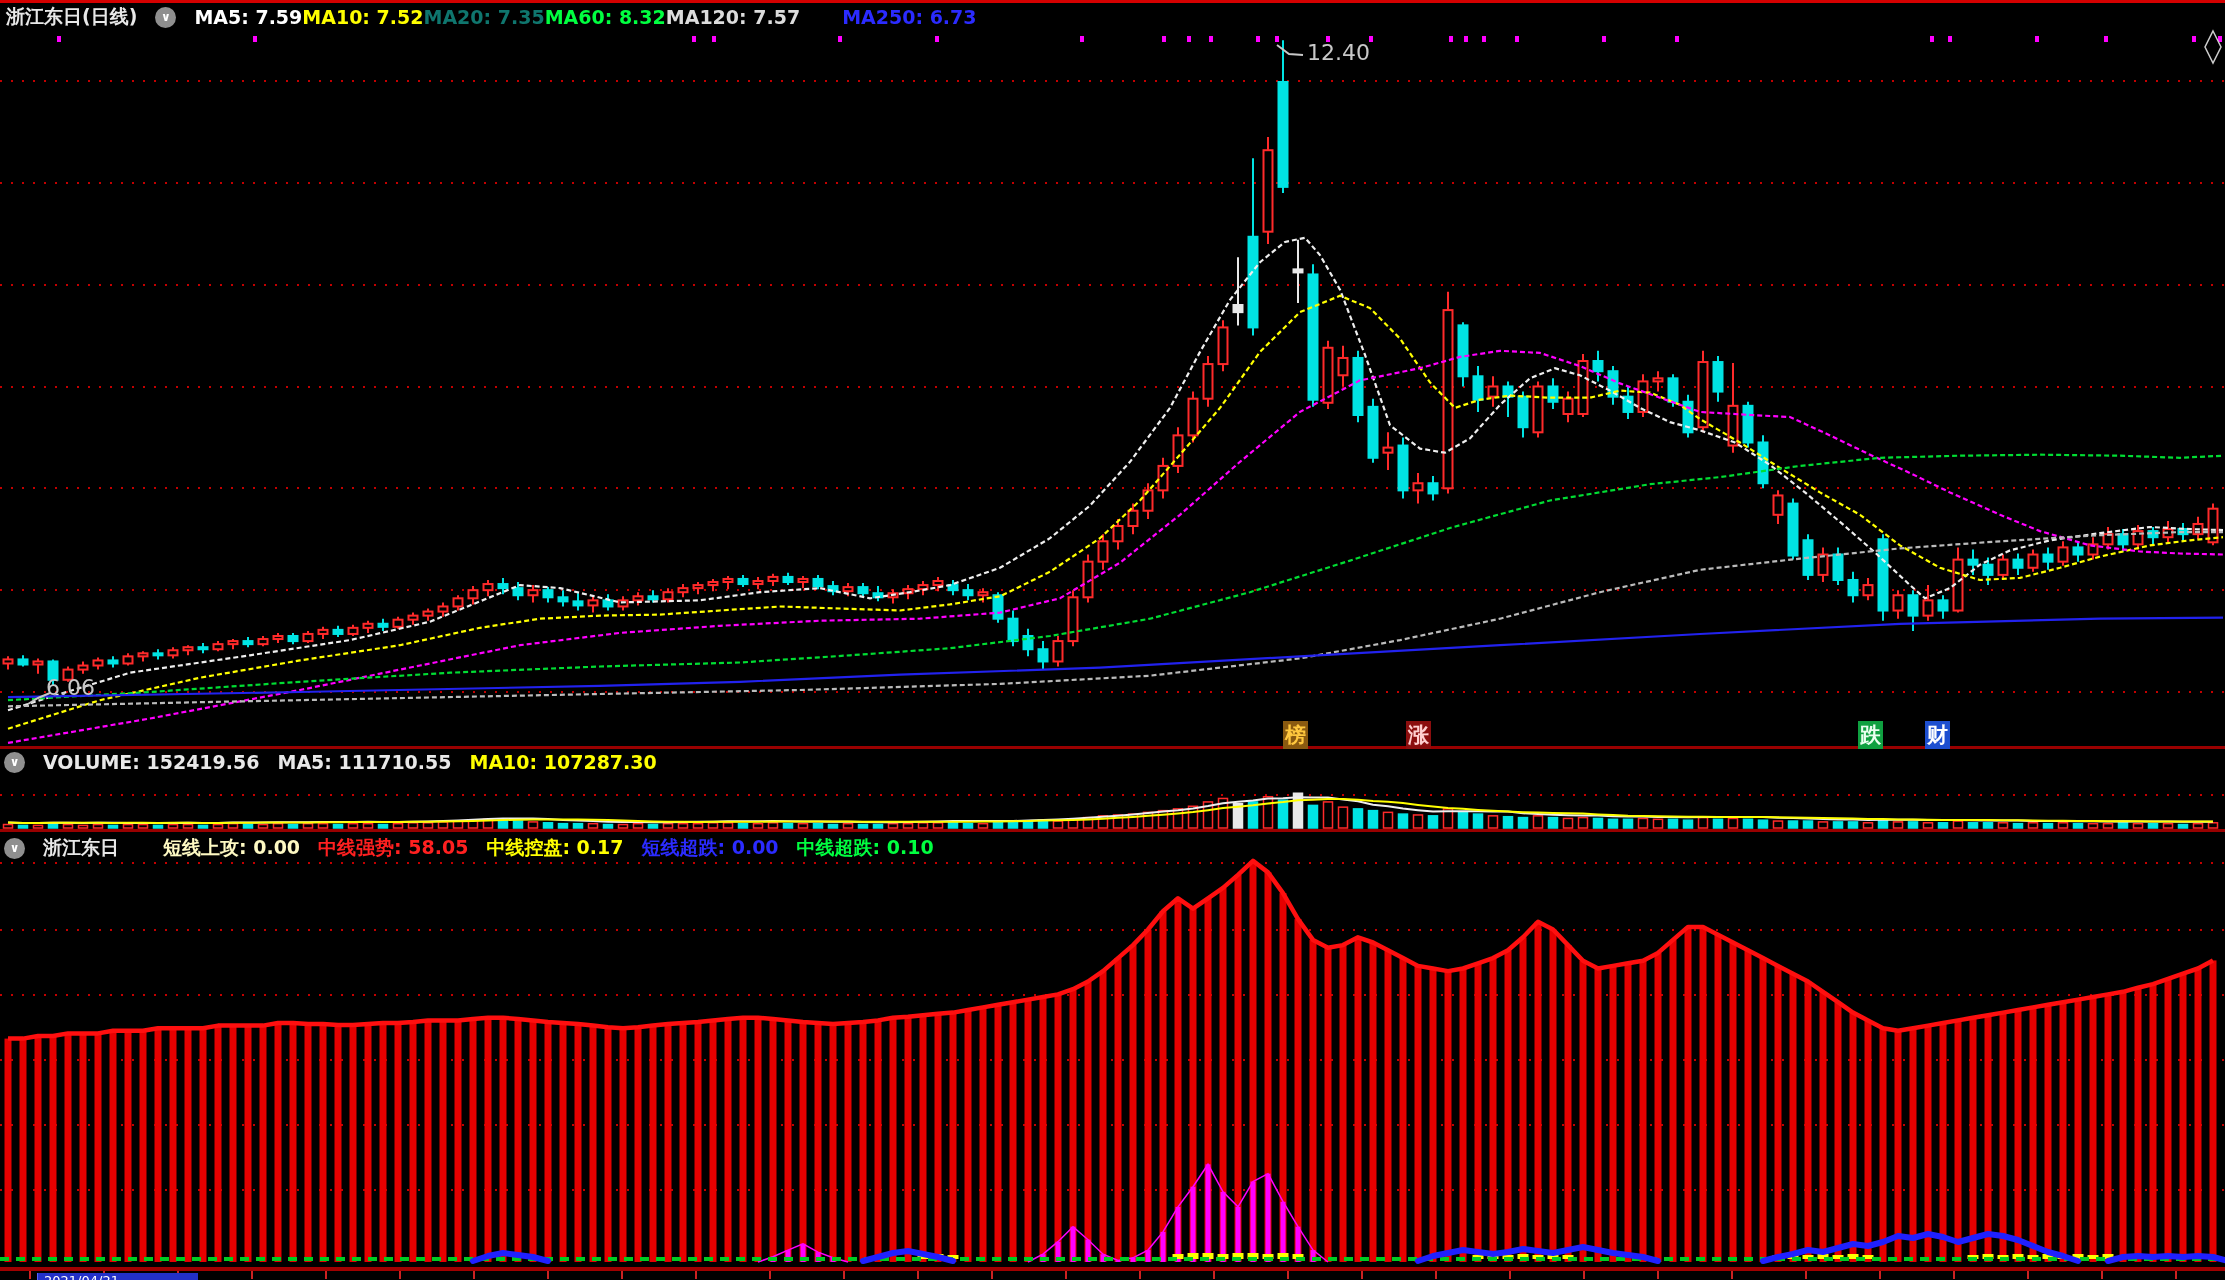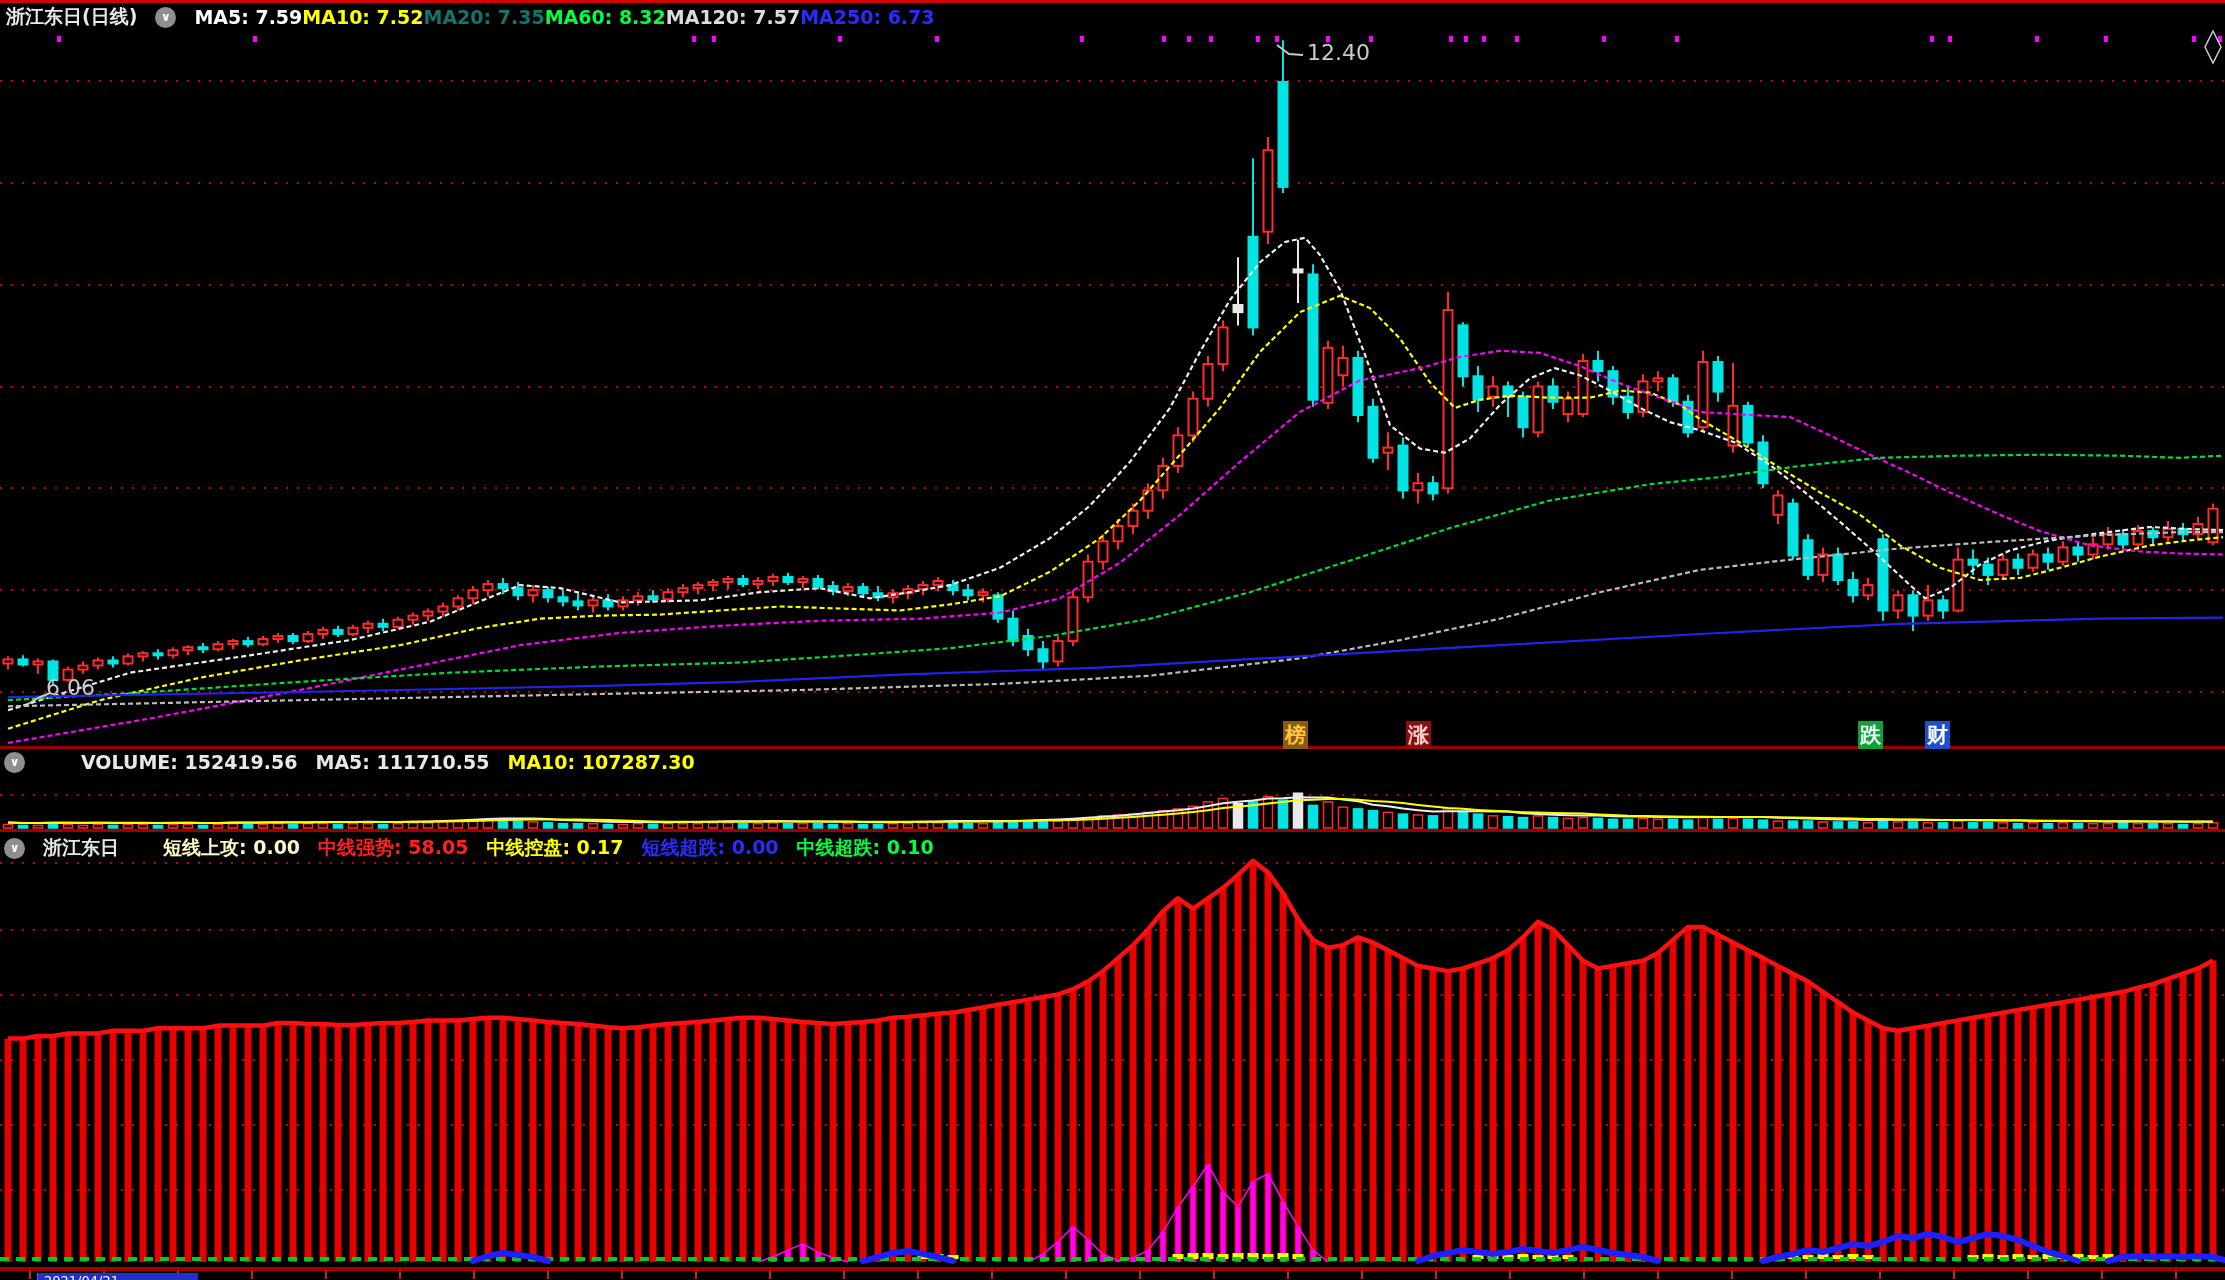--- a/index.html
+++ b/index.html
@@ -794,27 +794,27 @@
 
   <div class="hdr" style="left:6px;top:4px;">
     <span style="color:#e8e8e8;text-align:center;">浙江东日(日线)</span>
     <span class="circle-icon">∨</span>
     <span id="ma-items" style="display:flex;gap:0;">
         <span style="color: rgb(255, 255, 255);">MA5: 7.59</span>
         <span style="color: rgb(255, 255, 0);">MA10: 7.52</span>
         <span style="color: #0f766e;">MA20: 7.35</span>
         <span style="color: rgb(0, 255, 64);">MA60: 8.32</span>
         <span style="color: rgb(220, 220, 220);">MA120: 7.57</span>
-        <span style="color: rgb(43, 43, 255);">MA250: 6.73</span>
+        <span style="color: rgb(43, 43, 255); margin-left: 42px;">MA250: 6.73</span>
       </span>
   </div>
 
   <div class="hdr" style="left:4px;top:751px;">
     <span class="circle-icon">∨</span>
-    <span id="vol-items" style="display:flex;gap:18px;margin-left:38px;">
+    <span id="vol-items" style="display:flex;gap:18px;">
         <span style="color: rgb(232, 232, 232);">VOLUME: 152419.56</span>
         <span style="color: rgb(232, 232, 232);">MA5: 111710.55</span>
         <span style="color: rgb(255, 255, 0);">MA10: 107287.30</span>
       </span>
   </div>
 
   <div class="hdr" style="left:4px;top:835px;">
     <span class="circle-icon">∨</span>
     <span style="color:#e8e8e8;">浙江东日</span>
     <span id="ind-items" style="display:flex;gap:18px;">

